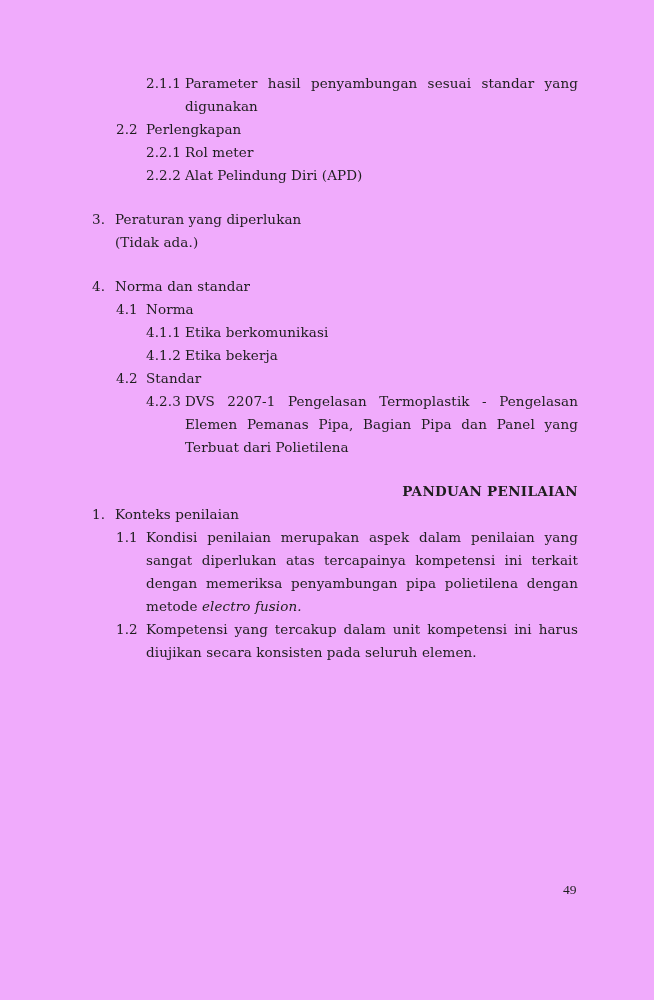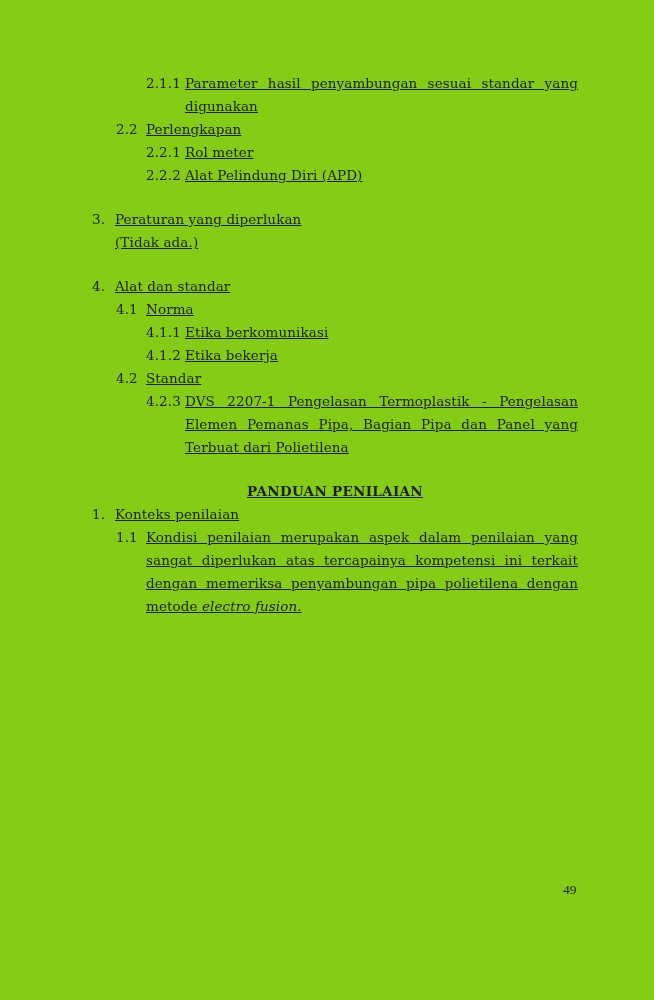--- a/index.html
+++ b/index.html
@@ -5,21 +5,21 @@
   html, body {
     margin: 0;
     padding: 0;
     background: #e8e8e8;
   }
   .page {
     position: relative;
     width: 654px;
     height: 1000px;
     margin: 0 auto;
-    background: #84cc16;
+    background: #f0abfc;
     font-family: "DejaVu Serif", "Liberation Serif", serif;
     color: #1e1e1e;
     overflow: hidden;
   }
   .doc {
     position: absolute;
     left: 92px;
     top: 72px;
     width: 486px;
     font-size: 13.5px;
@@ -33,25 +33,24 @@
   }
   .lvl1 .num { width: 23px; }
   .lvl2 { padding-left: 24px; }
   .lvl2 .num { width: 30px; }
   .lvl3 { padding-left: 54px; }
   .lvl3 .num { width: 39px; }
   .cont { padding-left: 23px; }
   .txt {
     flex: 1 1 auto;
     text-align: justify;
-    text-decoration: underline;
   }
   .heading .txt {
     font-weight: bold;
-    text-align: center;
+    text-align: right;
     letter-spacing: 0.3px;
   }
   .gap { margin-top: 21px; }
   .it { font-style: italic; }
   .pagenum {
     position: absolute;
     top: 882px;
     left: 563px;
     font-size: 13.5px;
     font-family: "Liberation Serif", "DejaVu Serif", serif;
@@ -88,21 +87,21 @@
       <span class="num">3.</span>
       <div class="txt"><span>Peraturan yang diperlukan</span></div>
     </div>
 
     <div class="row cont">
       <div class="txt"><span>(Tidak ada.)</span></div>
     </div>
 
     <div class="row lvl1 gap">
       <span class="num">4.</span>
-      <div class="txt"><span>Alat dan standar</span></div>
+      <div class="txt"><span>Norma dan standar</span></div>
     </div>
 
     <div class="row lvl2">
       <span class="num">4.1</span>
       <div class="txt"><span>Norma</span></div>
     </div>
 
     <div class="row lvl3">
       <span class="num">4.1.1</span>
       <div class="txt"><span>Etika berkomunikasi</span></div>
@@ -134,17 +133,21 @@
     <div class="row lvl1">
       <span class="num">1.</span>
       <div class="txt"><span>Konteks penilaian</span></div>
     </div>
 
     <div class="row lvl2">
       <span class="num">1.1</span>
       <div class="txt"><span>Kondisi penilaian merupakan aspek dalam penilaian yang sangat diperlukan atas tercapainya kompetensi ini terkait dengan memeriksa penyambungan pipa polietilena dengan metode </span><span class="it">electro fusion.</span></div>
     </div>
 
+    <div class="row lvl2">
+      <span class="num">1.2</span>
+      <div class="txt"><span>Kompetensi yang tercakup dalam unit kompetensi ini harus diujikan secara konsisten pada seluruh elemen.</span></div>
+    </div>
 
   </main>
 
   <div class="pagenum">49</div>
 </div>
 
 </body></html>

